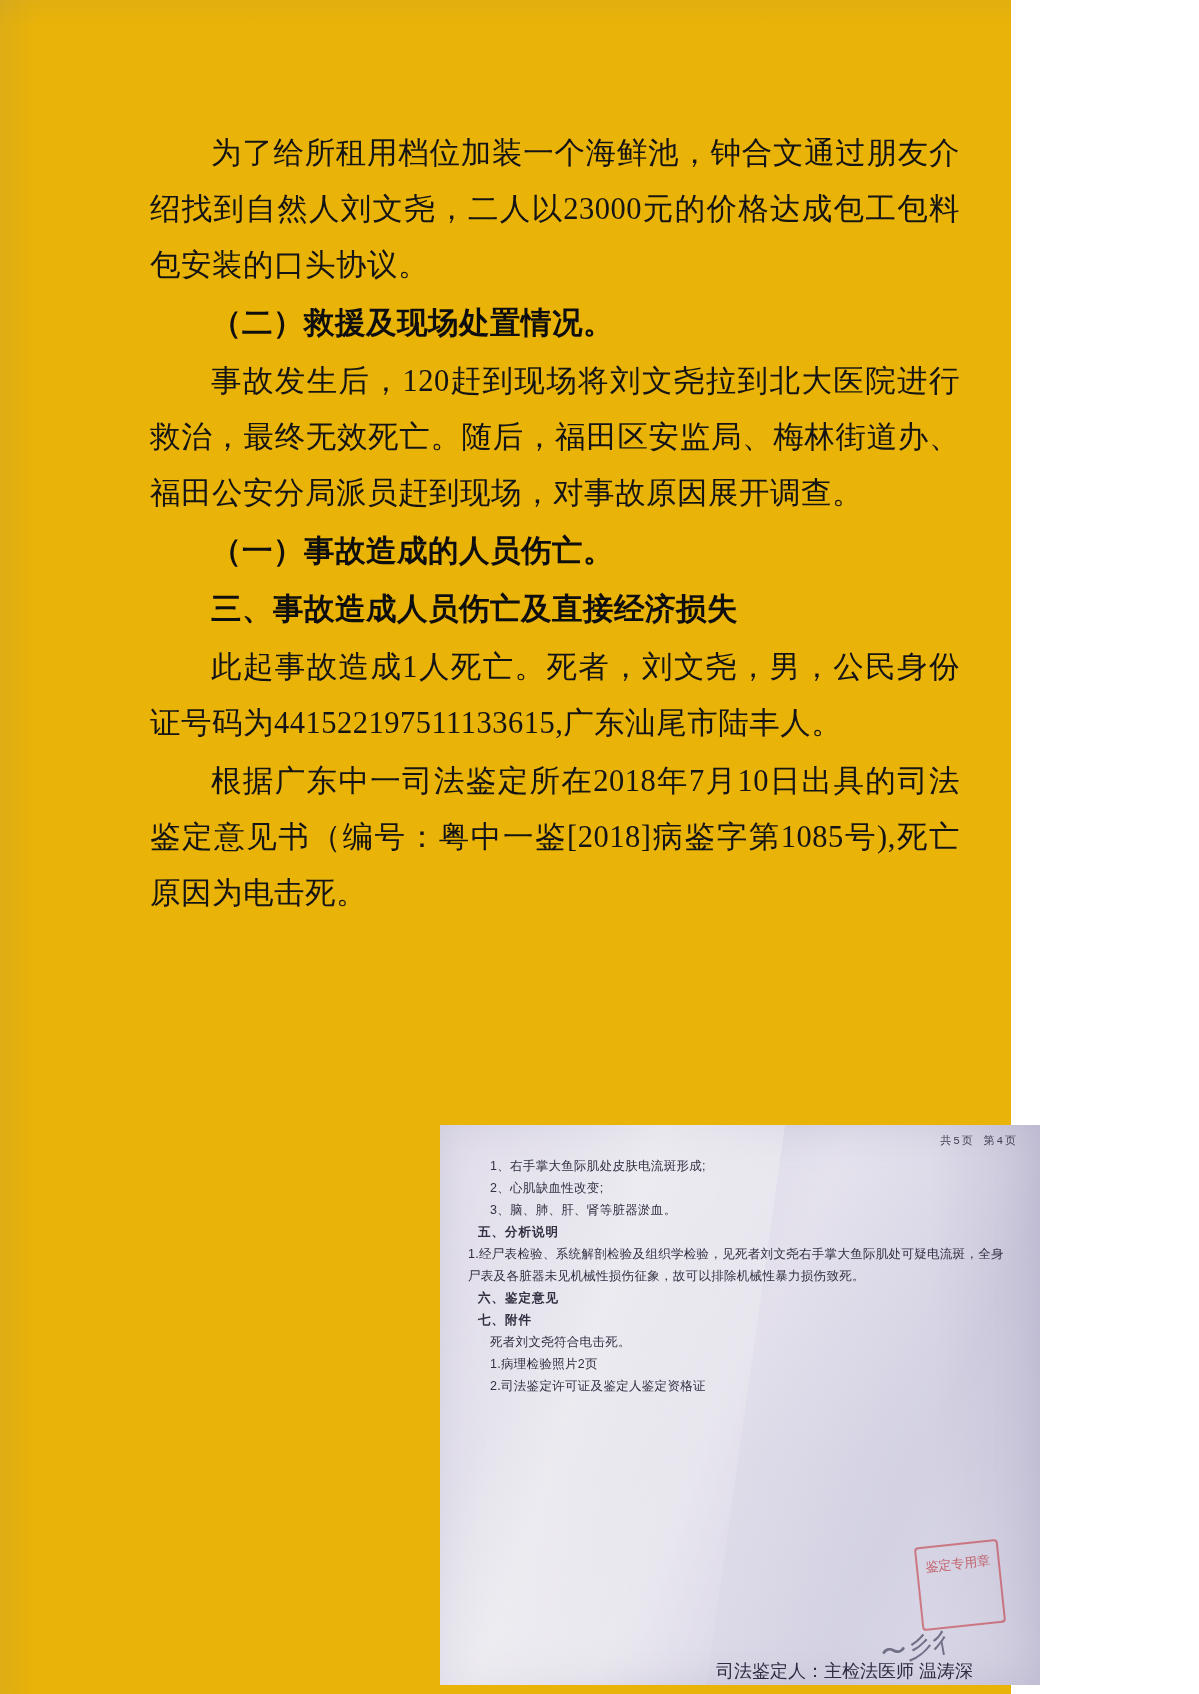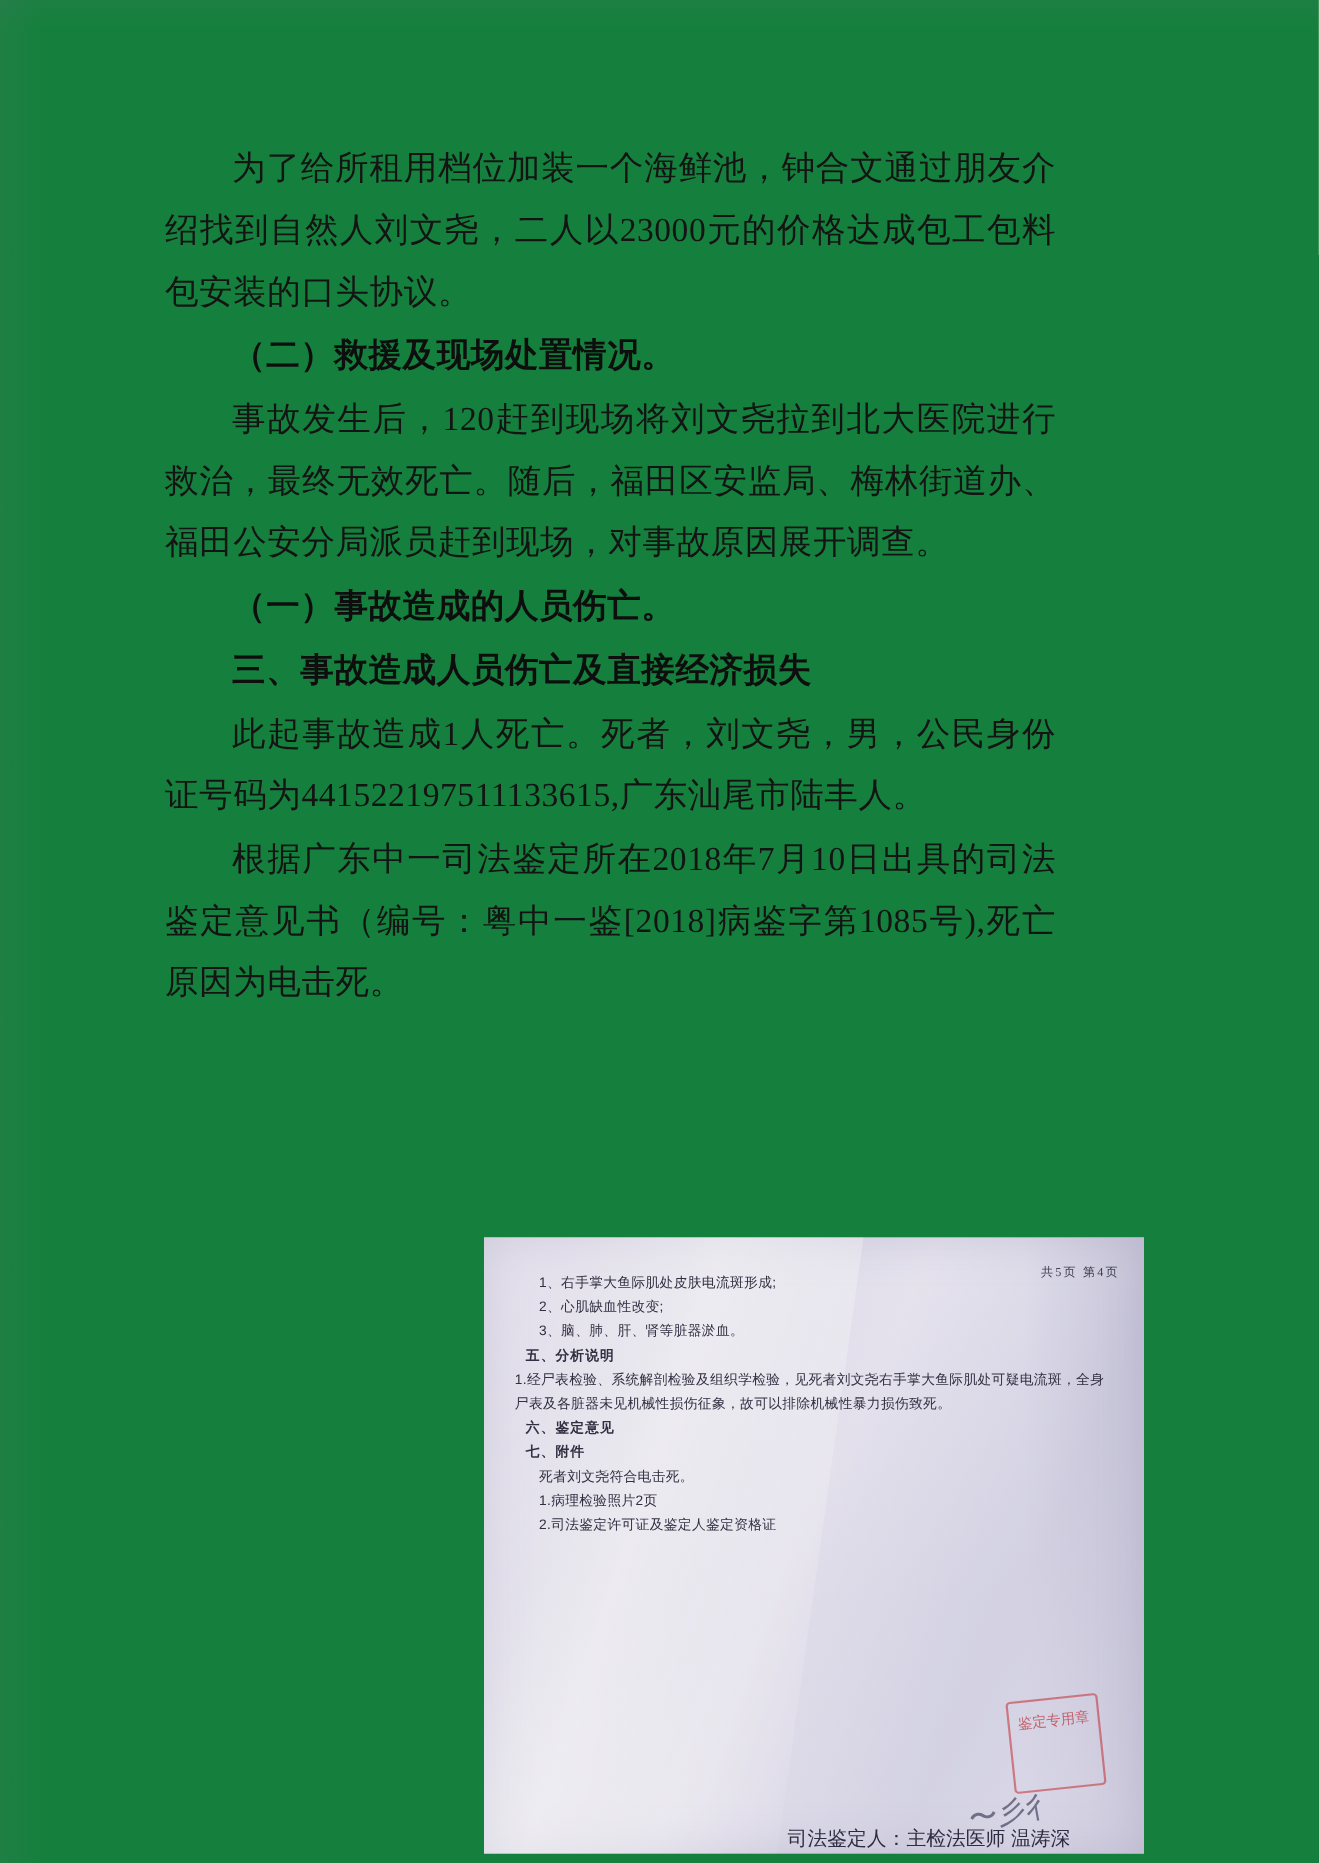--- a/index.html
+++ b/index.html
@@ -11,23 +11,23 @@
     width: 1199px;
     height: 1694px;
     font-family: "Liberation Serif", "DejaVu Serif", serif;
     color: #1a1a1a;
     position: relative;
     overflow: hidden;
   }
   .page {
     position: absolute;
     left: 0; top: 0;
-    width: 1199px;
+    width: 1011px;
     height: 1694px;
-    background: #15803d;
+    background: #eab308;
   }
   .content {
     position: absolute;
     left: 150px;
     top: 125px;
     width: 810px;
   }
   p.para {
     margin: 0 0 2px 0;
     font-size: 30.5px;
@@ -78,25 +78,25 @@
     position: absolute;
     right: 0; top: 0;
     width: 18%;
     height: 100%;
     background: linear-gradient(90deg, rgba(170,165,195,0.0), rgba(160,155,190,0.28));
     pointer-events: none;
   }
   .ph-head {
     position: absolute;
     right: 22px;
-    top: 24px;
+    top: 8px;
     font-size: 11px;
     color: #3e3c50;
     letter-spacing: 2px;
-    font-family: Liberation Serif, serif;
+    font-family: Liberation Mono, monospace;
   }
   .ph-body {
     position: absolute;
     left: 28px;
     top: 30px;
     right: 24px;
   }
   .ph-line {
     font-size: 12.5px;
     line-height: 22px;

